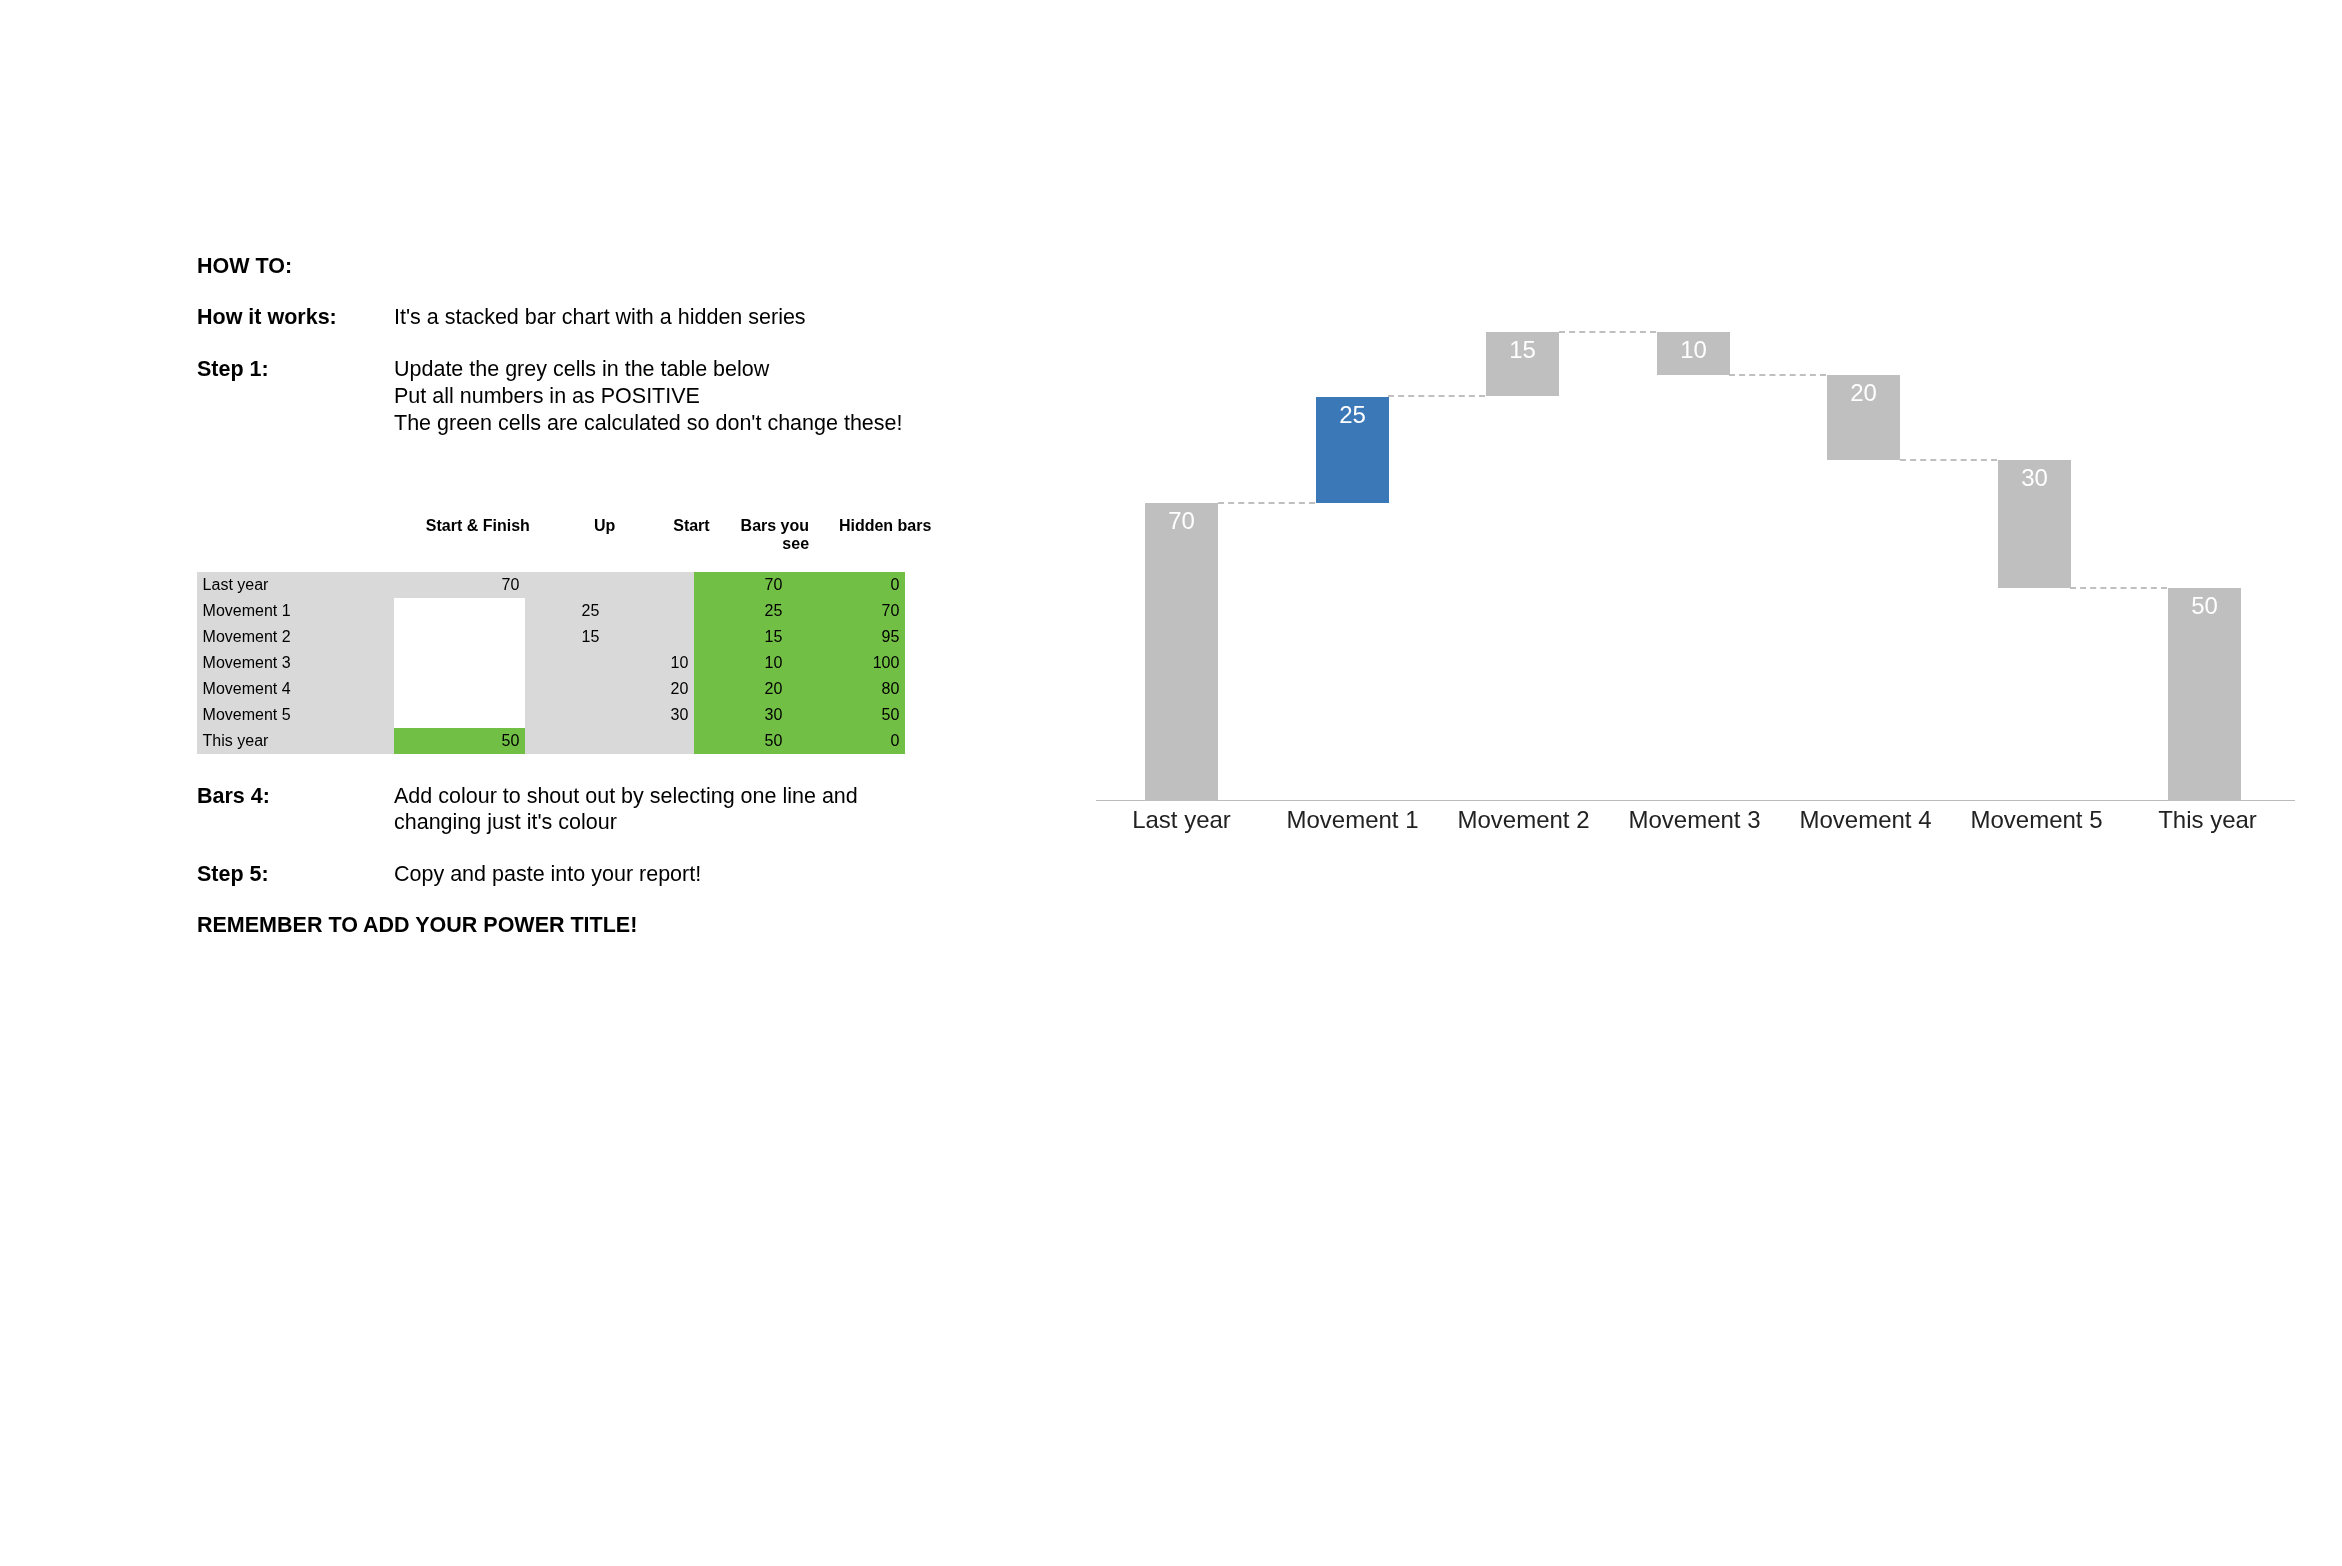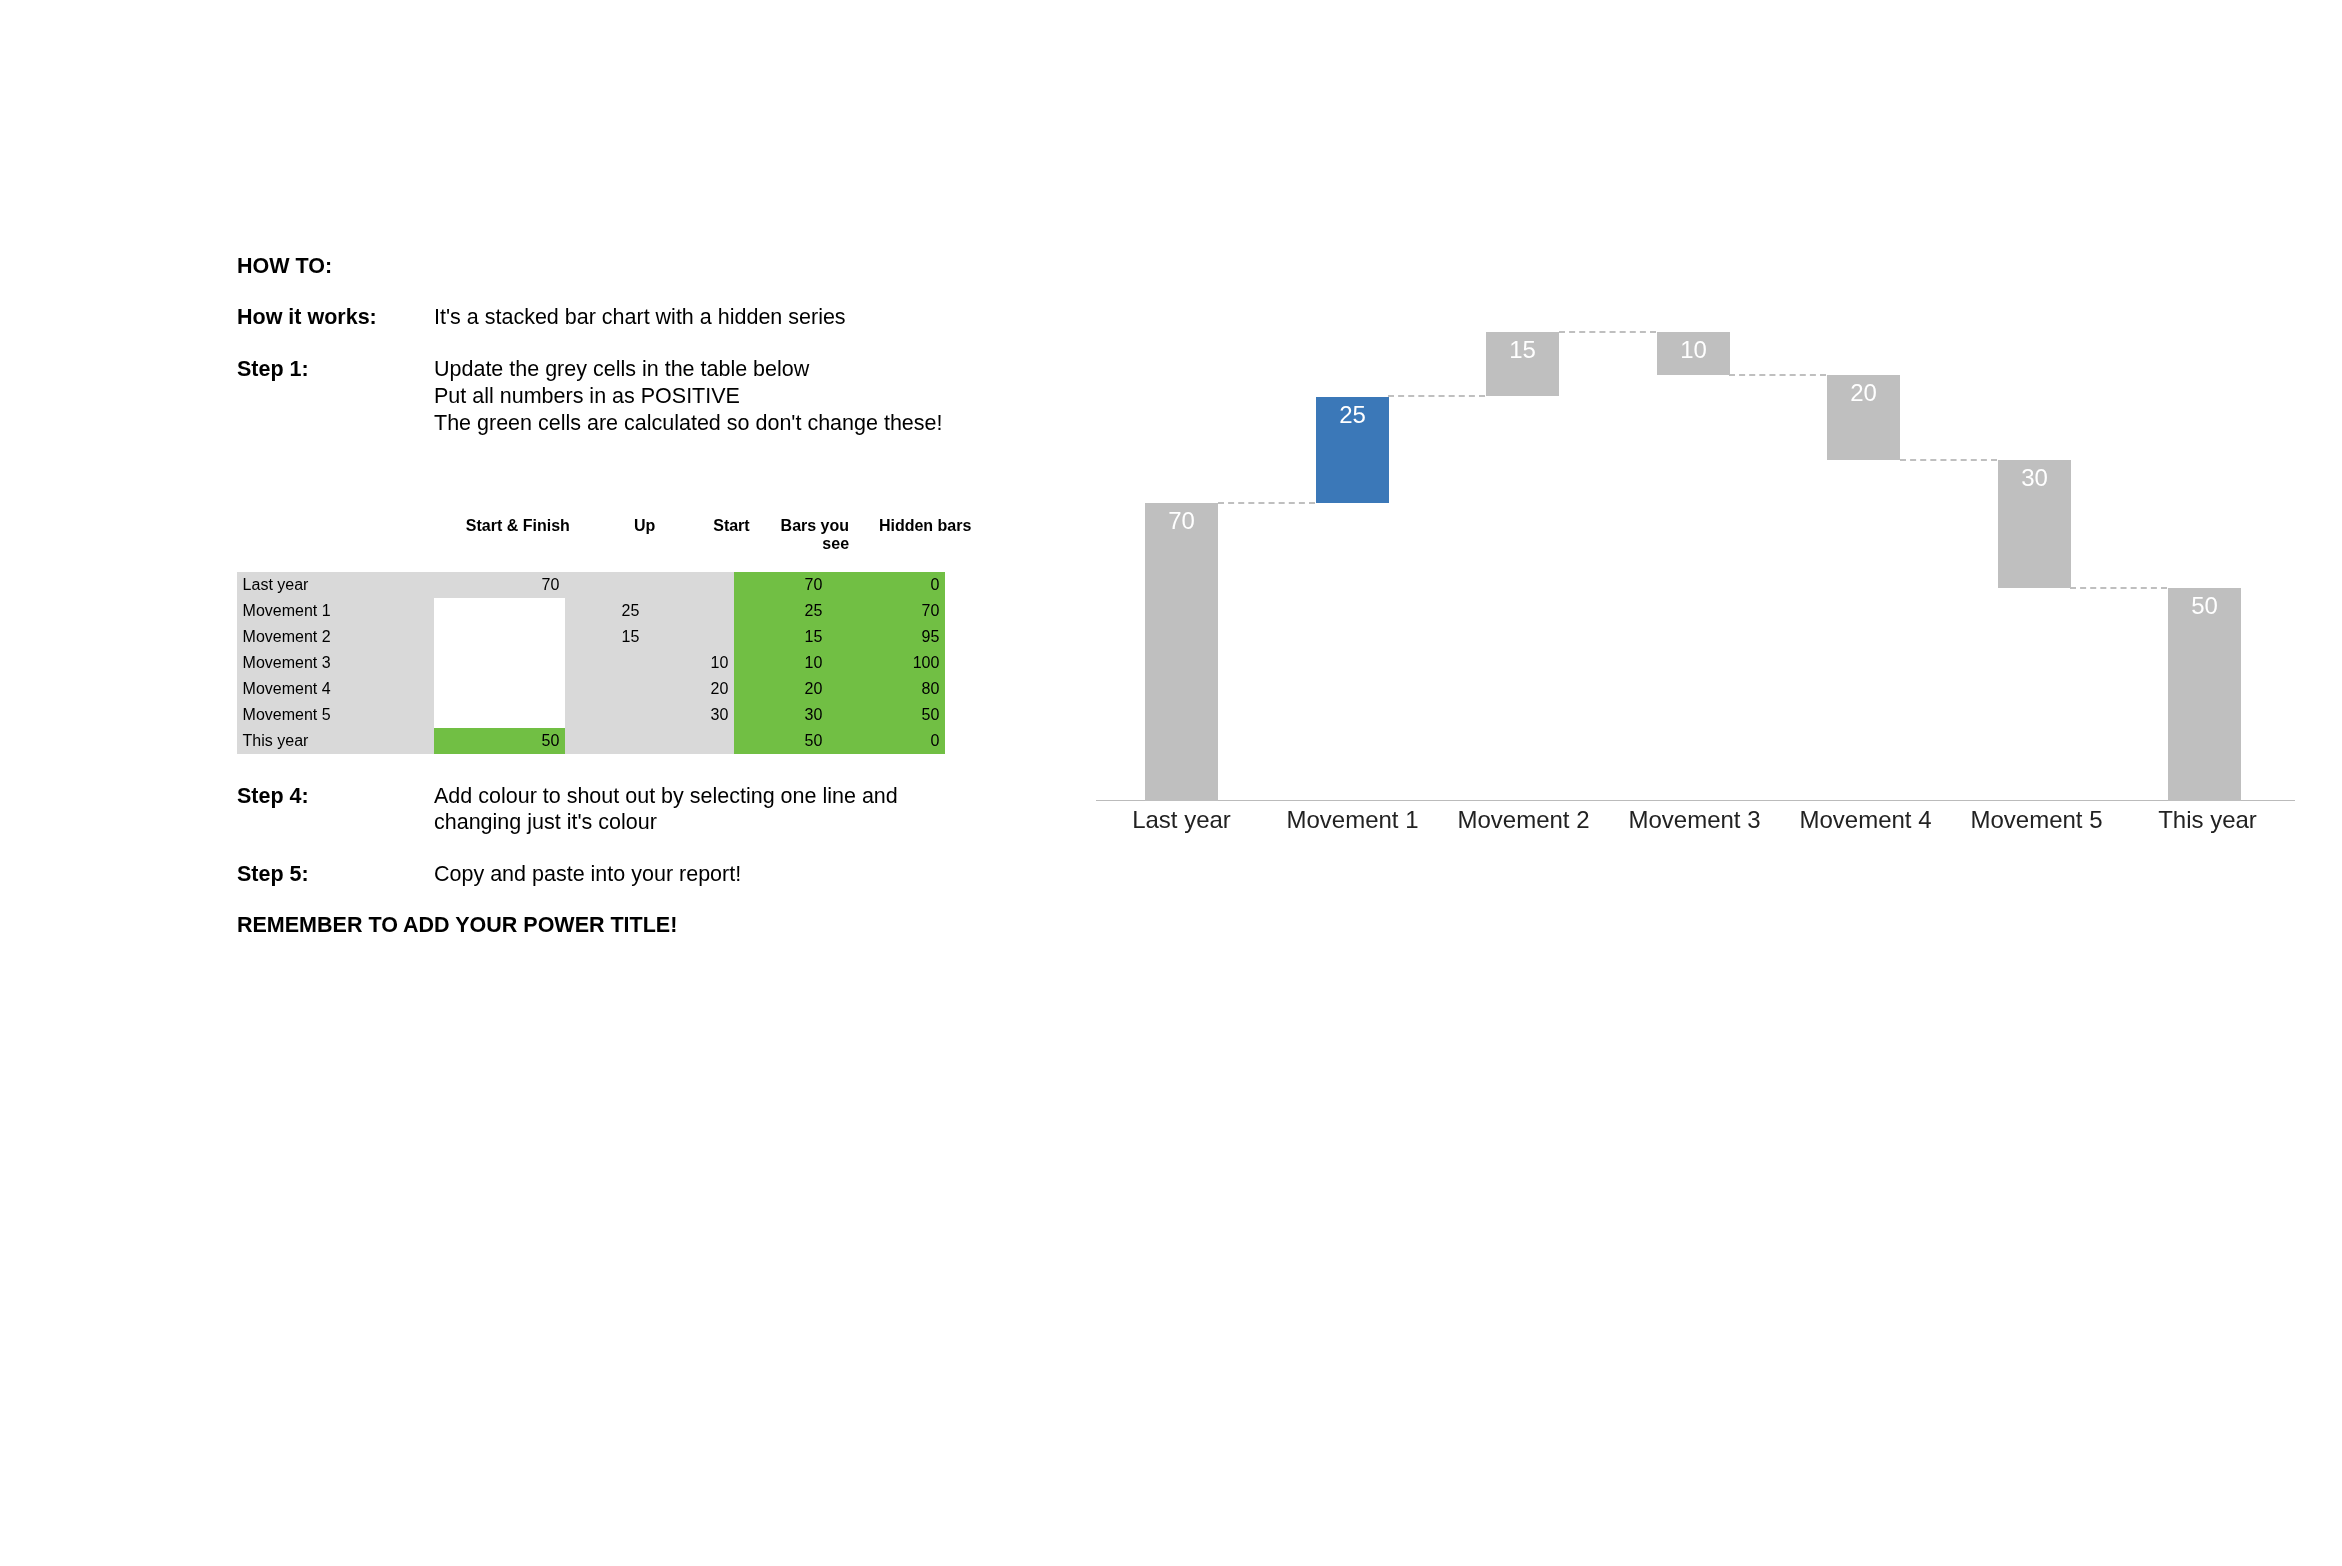--- a/index.html
+++ b/index.html
@@ -1,17 +1,17 @@
 <!DOCTYPE html>
 <html style="font-size:15px"><head>
 <meta charset="utf-8">
 <style>
   html,body{margin:0;padding:0;background:#fff;font-family:Arial,Helvetica,sans-serif;color:#000;}
   .page{width:2342px;height:1567px;position:relative;}
-  .left-col{position:absolute;left:197px;top:253px;width:740px;margin-left:40px;}
+  .left-col{position:absolute;left:197px;top:253px;width:740px;}
   .bold{font-weight:bold;}
   .row{display:flex;align-items:flex-start;margin-bottom:5.6px;font-size:21.5px;line-height:1.25;}
   .row .lab{width:197px;flex:none;}
   .row .txt{flex:1;}
   
   .tbl{margin-top:47px;font-size:16px;}
   .thead{display:flex;font-weight:bold;text-align:right;}
   .thead div{padding-right:5.6px;}
   .c0{width:197px;text-align:left;}
   .c1{width:131px;}
@@ -129,21 +129,21 @@
             <div class="c3 cell-grey"></div>
             <div class="c4 cell-green">50</div>
             <div class="c5 cell-green">0</div>
           </div>
         </div>
     </div>
 
     <div style="height:9.4px"></div>
     <div style="height:19px"></div>
     <div class="row">
-      <div class="lab bold">Step 4:</div>
+      <div class="lab bold">Bars 4:</div>
       <div class="txt">Add colour to shout out by selecting one line and changing just it's colour</div>
     </div>
     <div style="height:19px"></div>
     <div class="row">
       <div class="lab bold">Step 5:</div>
       <div class="txt">Copy and paste into your report!</div>
     </div>
     <div style="height:19px"></div>
     <div class="row">
         <div class="bold" style="font-size:21.5px;">REMEMBER TO ADD YOUR POWER TITLE!</div>

